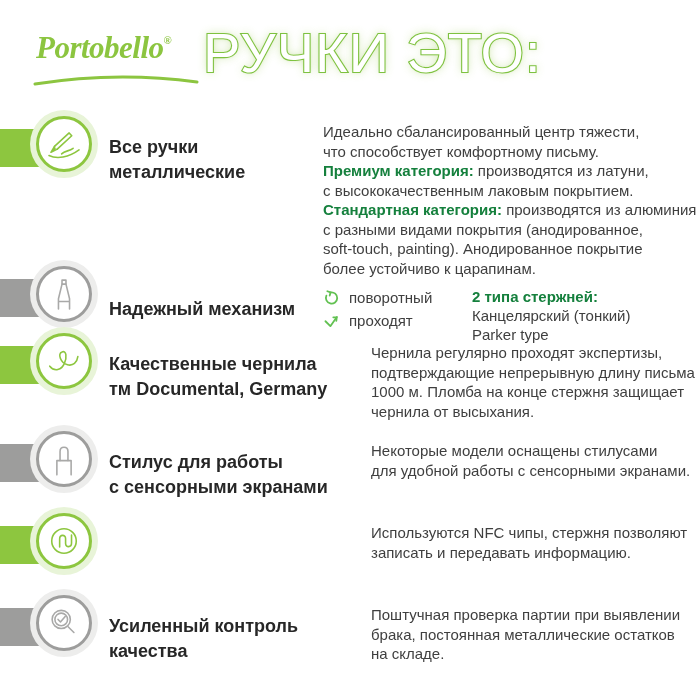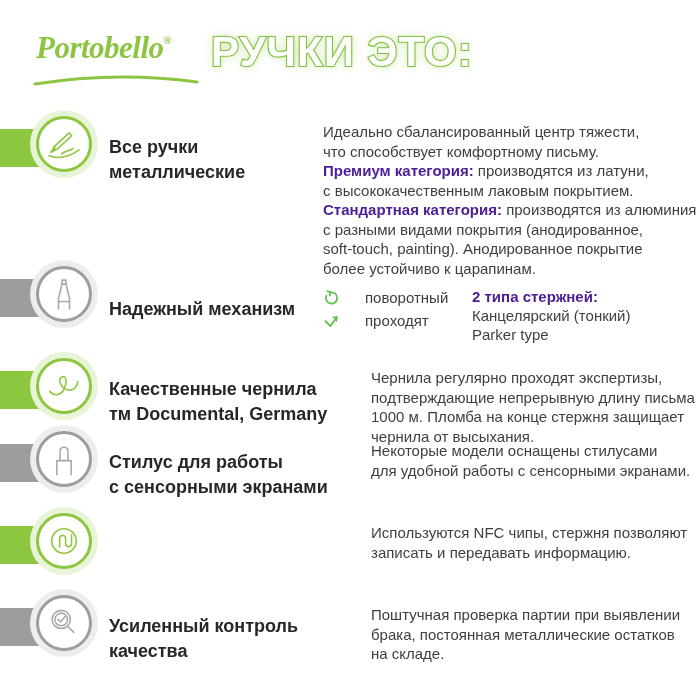--- a/index.html
+++ b/index.html
@@ -5,21 +5,21 @@
   html,body{margin:0;padding:0;background:#fff;}
   .page{position:relative;width:700px;height:700px;background:#fff;overflow:hidden;
         font-family:"Liberation Sans",sans-serif;}
 
   
   .logo{position:absolute;left:36px;top:30px;width:170px;font-family:Liberation Serif, serif;}
   .logo-text{font-style:italic;font-weight:700;font-size:31px;letter-spacing:-0.5px;color:var(--green-logo);}
   .logo-reg{font-size:11px;font-weight:700;color:var(--green-logo);vertical-align:14px;}
   .swoosh{position:absolute;left:-4px;top:44px;width:168px;height:14px;}
   .swoosh path{fill:none;stroke:var(--green-logo);stroke-width:3;stroke-linecap:round;}
-  .title{position:absolute;left:203px;top:20px;margin:8px;font-size:42px;font-weight:700;letter-spacing:1px;
+  .title{position:absolute;left:203px;top:20px;margin:0;font-size:56px;font-weight:400;letter-spacing:1px;
          color:#ffffff;-webkit-text-stroke:2.2px var(--green-stroke);paint-order:stroke fill;
          text-shadow:0 0 10px rgba(141,198,63,.45),0 0 3px rgba(141,198,63,.30);}
 
   
   .row{position:absolute;left:0;width:700px;height:70px;}
   .rail{position:absolute;left:0;top:15px;width:46px;height:38px;}
   .green .rail{background:var(--green);}
   .gray  .rail{background:var(--gray);}
   .badge{position:absolute;left:36px;top:2px;width:50px;height:50px;border-radius:50%;
          background:#fff;border:3px solid;display:flex;align-items:center;justify-content:center;}
@@ -27,26 +27,26 @@
   .gray  .badge{color:#a9a9a8;border-color:var(--gray);box-shadow:0 0 0 6px var(--gray-halo);}
   .badge svg{width:38px;height:38px;display:block;}
   .badge svg *{fill:none;stroke:currentColor;stroke-width:2;stroke-linecap:round;stroke-linejoin:round;}
 
   .heading{position:absolute;left:97px;top:9px;margin:12px;width:226px;
            font-size:18px;line-height:25px;font-weight:700;color:var(--heading-color);white-space:pre-line;}
   .heading.single{top:21px;}
 
   .content{position:absolute;left:323px;width:377px;font-size:15px;line-height:19.5px;color:var(--body-color);
            white-space:nowrap;}
-  .content b{font-weight:700;color:#4c1d95;}
+  .content b{font-weight:700;color:#15803d;}
   .t8{top:8px;}  .t12{top:12px;margin-left:48px;}  .t22{top:22px;}
 
   
   .mech-list{position:absolute;left:0;top:0;}
-  .mech-item{display:flex;align-items:center;gap:25px;height:23px;}
+  .mech-item{display:flex;align-items:center;gap:9px;height:23px;}
   .mech-item svg{width:17px;height:17px;flex:0 0 17px;}
   .mech-item svg path{fill:none;stroke:var(--arrow-green);stroke-width:1.9;stroke-linecap:round;stroke-linejoin:round;}
   .refills{position:absolute;left:149px;top:1px;line-height:19px;}
 </style>
 </head>
 <body>
 
 <div class="page" style="--green: #8dc63f; --green-logo: #8cc540; --green-stroke: #7cc242; --green-halo: #e8f4d8; --gray: #9d9d9c; --gray-halo: #ededec; --arrow-green: #62c152; --heading-color: #272727; --body-color: #3f3f3f;">
   <div class="logo">
     <span class="logo-text">Portobello</span><span class="logo-reg">®</span>
@@ -95,21 +95,21 @@
                   <path d="M2.6,9.8 L7.8,15 L14.6,5.4"></path>
                   <path d="M14.6,5.4 L10.9,5.6 M14.6,5.4 L14.1,9.3"></path>
                 </svg>
               </span>
               <span>проходят</span>
             </div>
           </div>
           <div class="refills"><b>2 типа стержней:</b><br><span>Канцелярский (тонкий)</span><br><span>Parker type</span></div>
         </div>
       </div>
-      <div class="row green" style="top: 356px;">
+      <div class="row green" style="top: 331px;">
         <span class="rail"></span>
         <div class="badge">
           <svg viewBox="0 0 48 48">
             <path d="M6,30.5 C12,38 21,35.5 24.5,27 C28,18.5 27,10.5 21.5,12.5 C15.5,14.5 19.5,26.5 28.5,28.8 C35.5,30.5 40.5,26 41.5,18.5"></path>
           </svg>
         </div>
         <h3 class="heading">Качественные чернила
 тм Documental, Germany</h3>
         <div class="content t12"><span>Чернила регулярно проходят экспертизы,</span><br><span>подтверждающие непрерывную длину письма</span><br><span>1000 м. Пломба на конце стержня защищает</span><br><span>чернила от высыхания.</span></div>
       </div>

